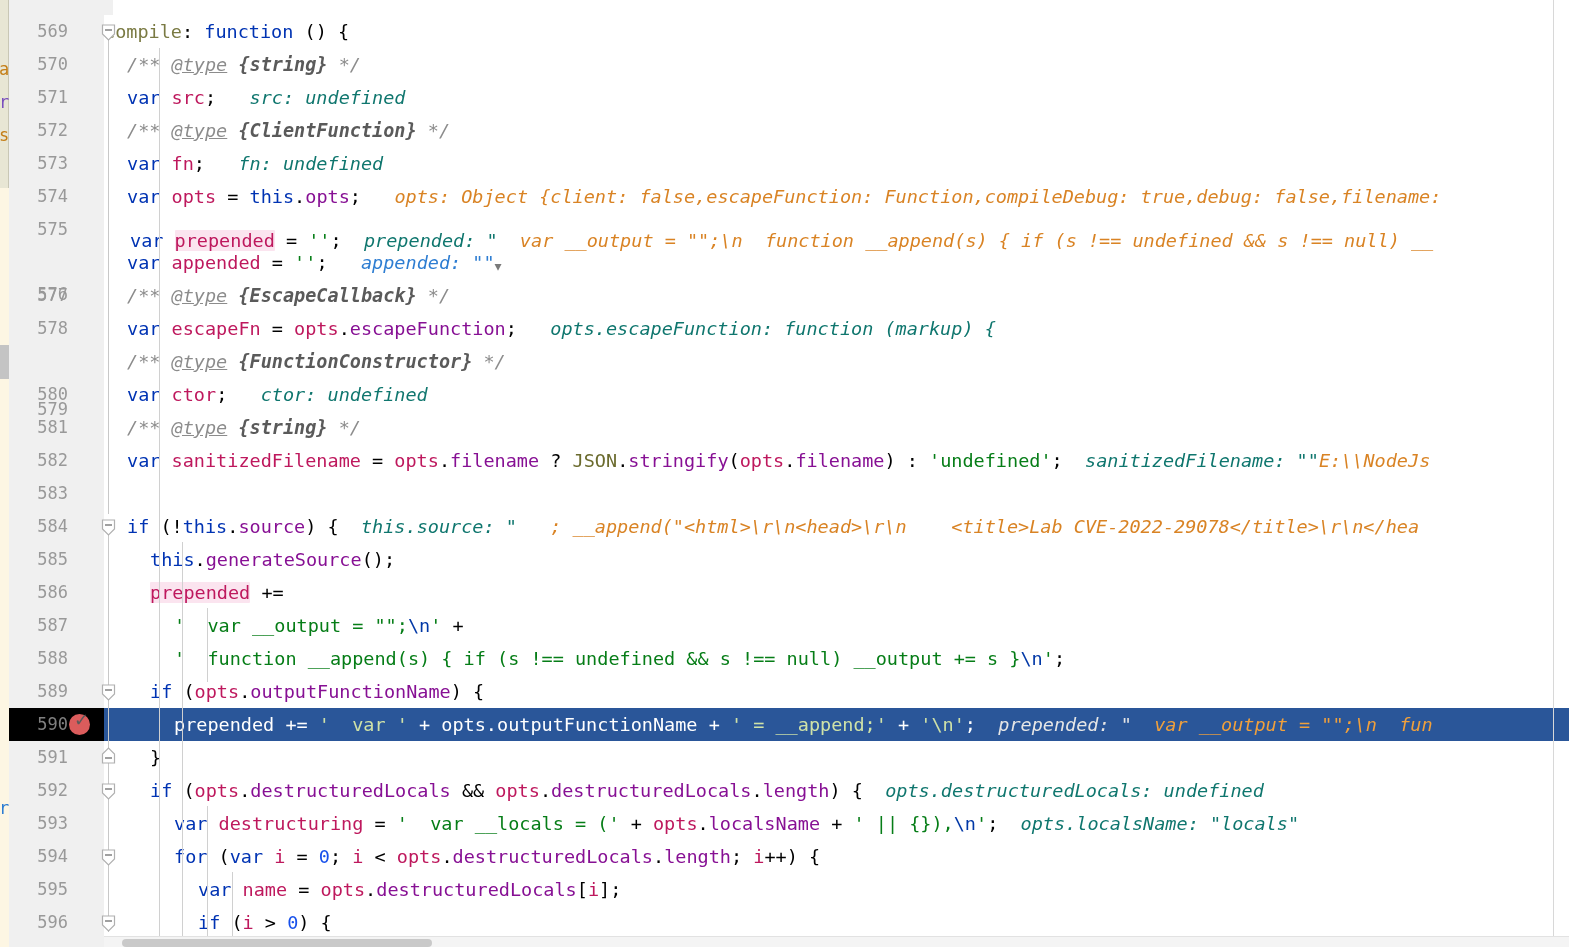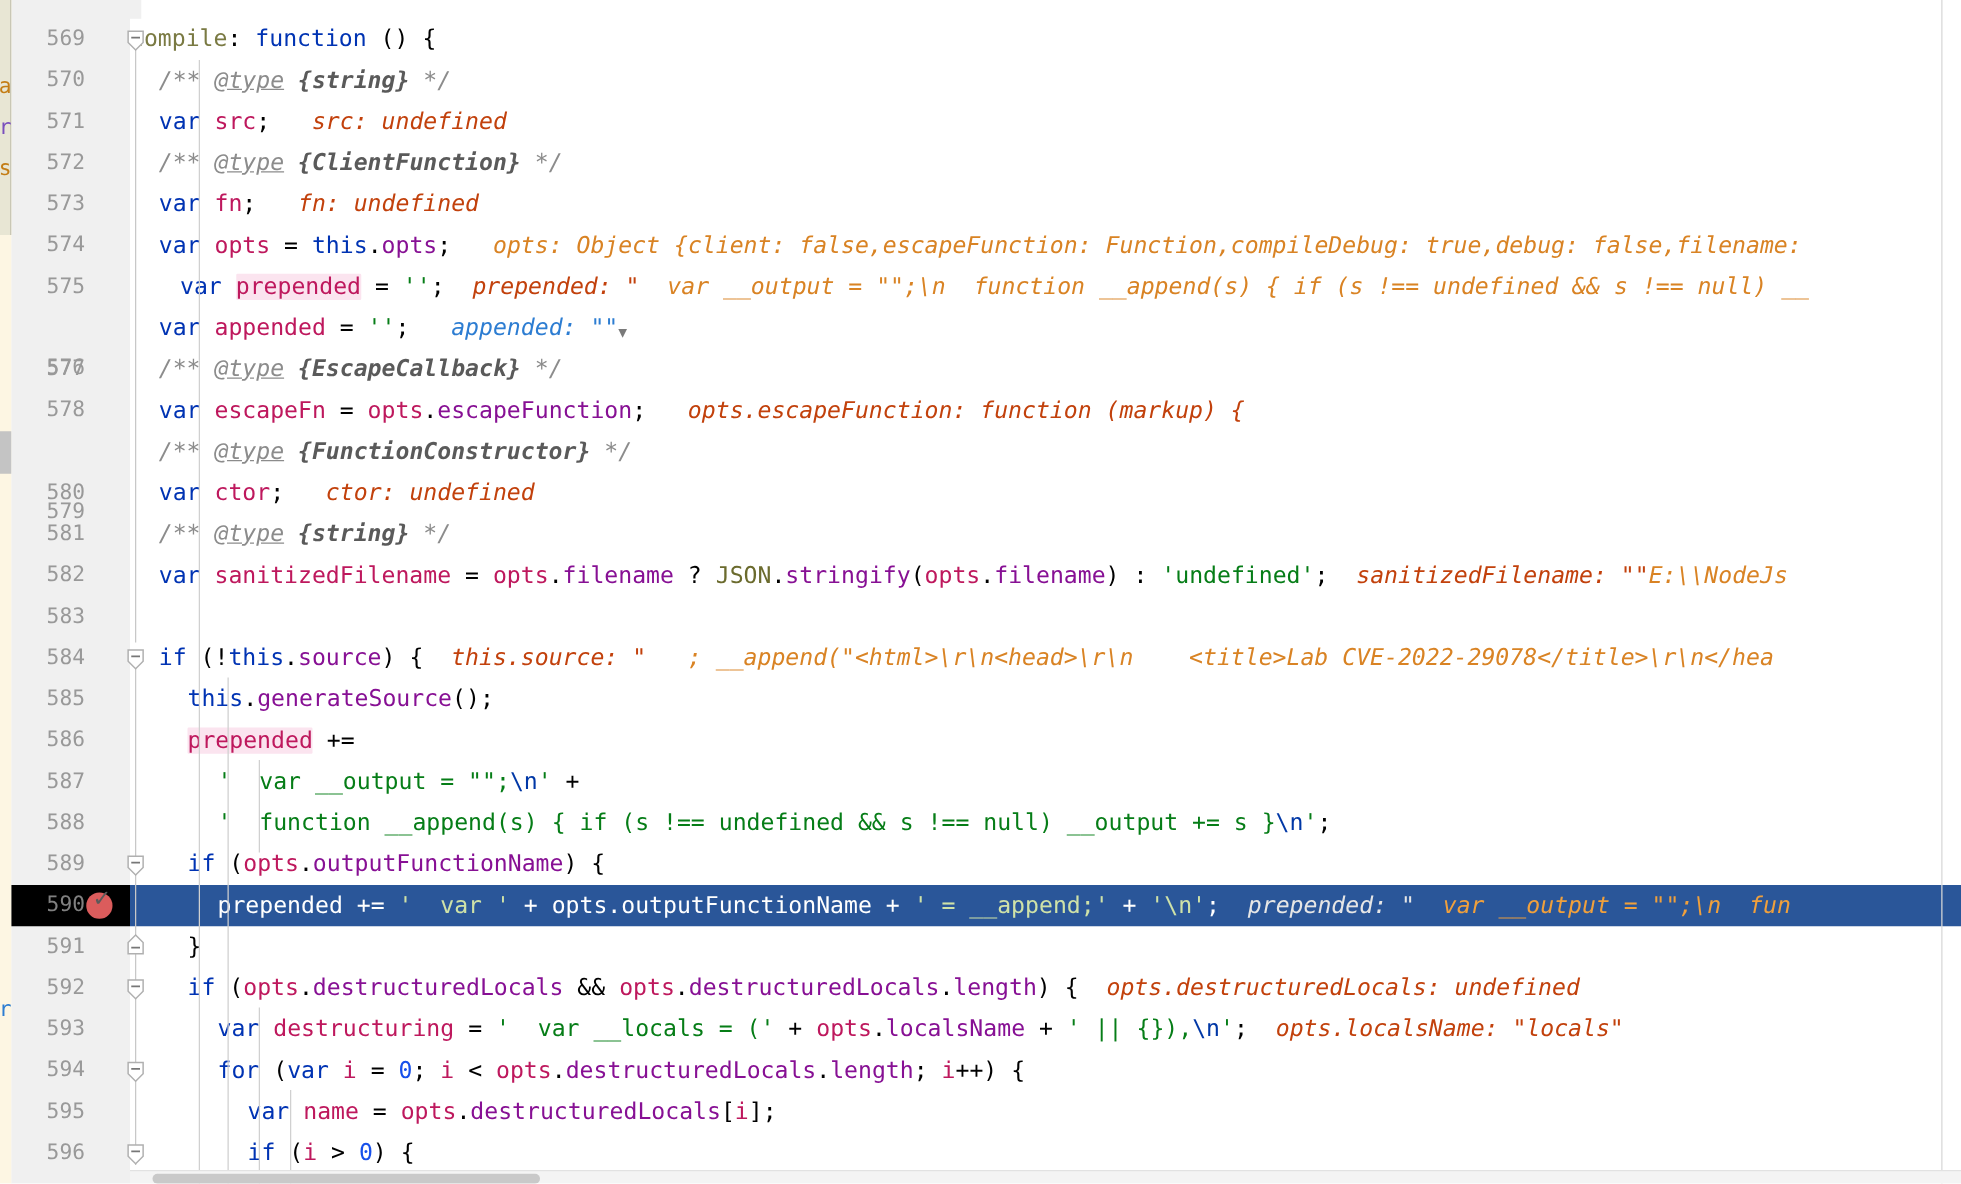--- a/index.html
+++ b/index.html
@@ -200,21 +200,21 @@
   .num      { color: #1750eb; }             
   .comment  { color: #8c8c8c; font-style: italic; }
   .cmt-tag  { color: #8c8c8c; font-style: italic; text-decoration: underline; }
   .cmt-b    { color: #5a5a5a; font-style: italic; font-weight: bold; }
   .punct    { color: #000000; }
   .fnname   { color: #7a7a43; }
   .global   { color: #6b6b2e; }
 
   
   .hint {
-    color: #c2410c;
+    color: #0f766e;
     font-style: italic;
     font-size: 18.5px;
   }
   .hint-val {
     color: #d98324;
     font-style: italic;
   }
   .hint-blue {
     color: #2d7dd2;
     font-style: italic;
@@ -316,21 +316,21 @@
 
     <div class="code-line" style="top:147px;">
       <span class="txt" style="left:23px;"><span class="kw">var</span> <span class="local">fn</span><span class="punct">;</span>   <span class="hint">fn: undefined</span></span>
     </div>
 
     <div class="code-line" style="top:180px;">
       <span class="txt" style="left:23px;"><span class="kw">var</span> <span class="local">opts</span> <span class="punct">=</span> <span class="kw">this</span><span class="punct">.</span><span class="prop">opts</span><span class="punct">;</span>   <span class="hint-val">opts: Object {client: false,escapeFunction: Function,compileDebug: true,debug: false,filename:</span></span>
     </div>
 
     <div class="code-line" style="top:213px;">
-      <span class="txt" style="left:40px;"><span class="kw">var</span> <span class="local occ">prepended</span> <span class="punct">=</span> <span class="str">''</span><span class="punct">;</span>  <span class="hint">prepended: "</span><span class="hint-val">  var __output = "";\n  function __append(s) { if (s !== undefined &amp;&amp; s !== null) __</span></span>
+      <span class="txt" style="left:26px;margin-top:11px;"><span class="kw">var</span> <span class="local occ">prepended</span> <span class="punct">=</span> <span class="str">''</span><span class="punct">;</span>  <span class="hint">prepended: "</span><span class="hint-val">  var __output = "";\n  function __append(s) { if (s !== undefined &amp;&amp; s !== null) __</span></span>
     </div>
 
     <div class="code-line" style="top:246px;">
       <span class="txt" style="left:23px;"><span class="kw">var</span> <span class="local">appended</span> <span class="punct">=</span> <span class="str">''</span><span class="punct">;</span>   <span class="hint-blue">appended: ""</span><span class="chev">▾</span></span>
     </div>
 
     <div class="code-line" style="top:279px;">
       <span class="txt" style="left:23px;"><span class="comment">/** </span><span class="cmt-tag">@type</span><span class="cmt-b"> {EscapeCallback}</span><span class="comment"> */</span></span>
     </div>
 

